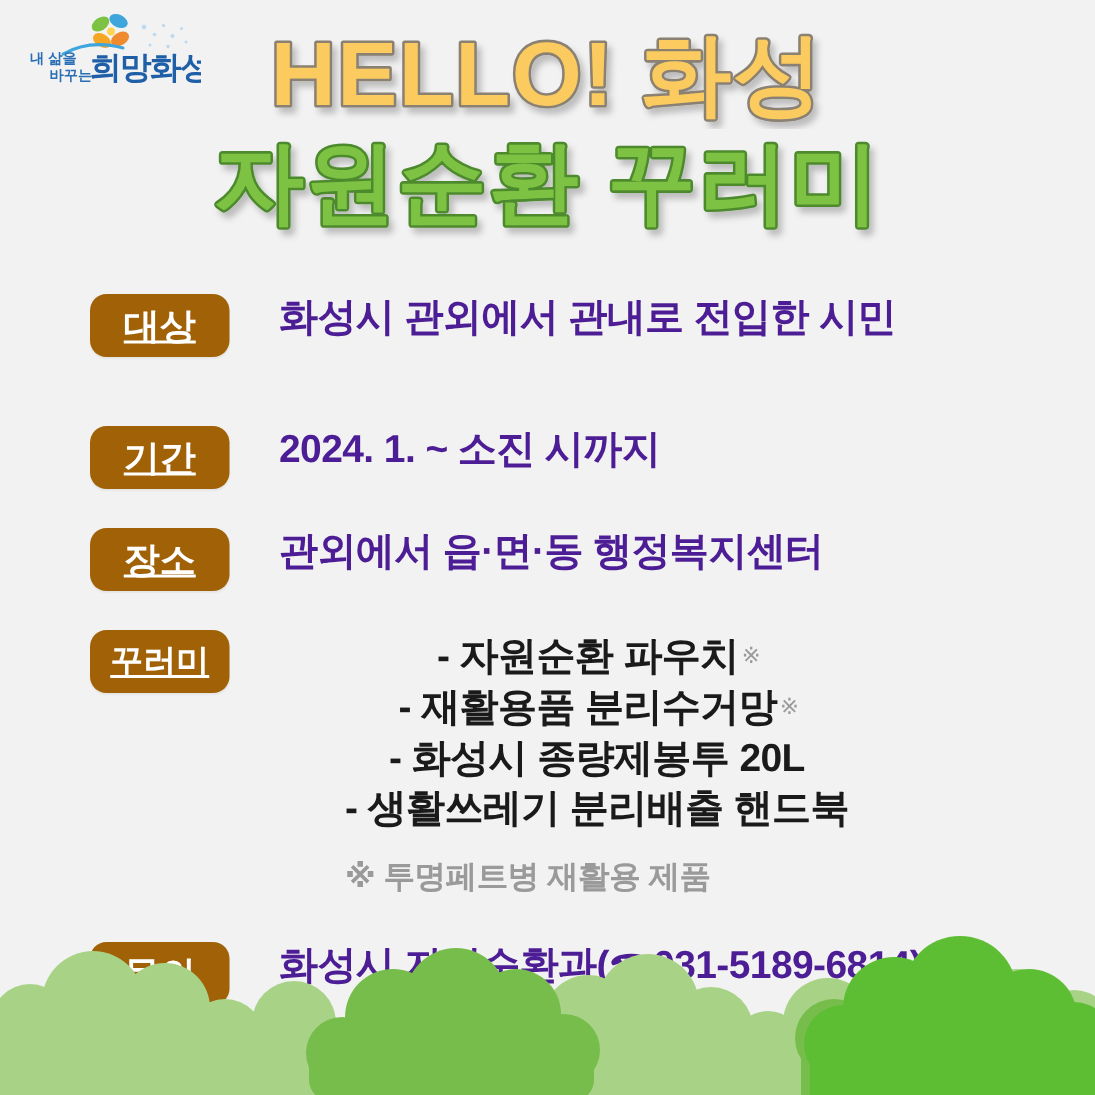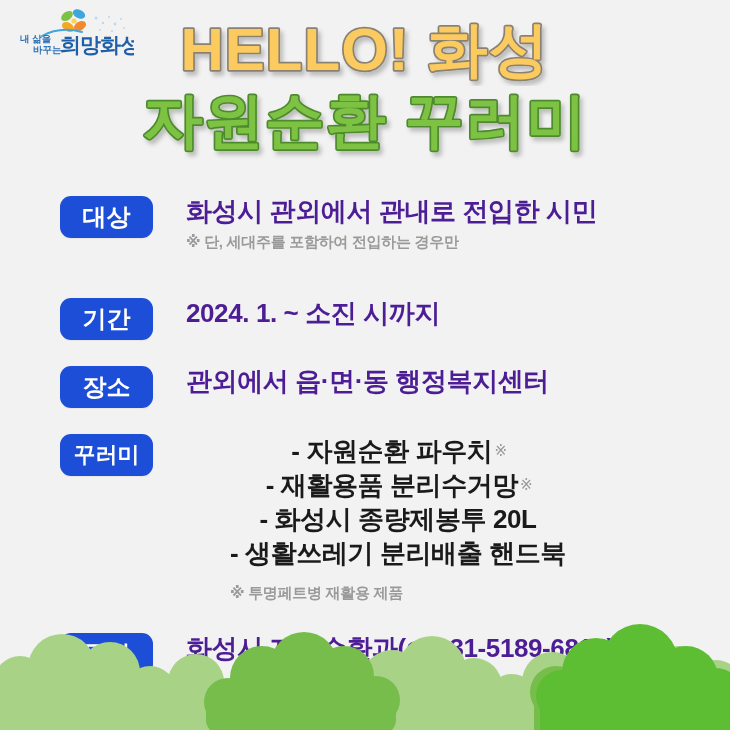--- a/index.html
+++ b/index.html
@@ -54,29 +54,30 @@
     position: relative;
     display: flex;
     align-items: flex-start;
     padding-left: 60px;
   }
   .badge {
     flex: 0 0 auto;
     width: 93px;
     height: 42px;
     border-radius: 11px;
-    background: #1d4ed8;
+    background: #a16207;
     color: #ffffff;
     font-size: 24px;
     font-weight: bold;
     display: flex;
     align-items: center;
     justify-content: center;
     letter-spacing: 0px;
     box-shadow: 0 1px 1px rgba(0,0,0,0.05);
+    text-decoration: underline;
   }
   .badge.narrow { font-size: 24px; }
   .badge.kkureomi { font-size: 22px; }
   .row-body {
     margin-left: 33px;
     padding-top: 1px;
   }
   .row-main {
     font-size: 26px;
     font-weight: bold;
@@ -115,21 +116,21 @@
     white-space: nowrap;
   }
   .mark {
     font-size: 15px;
     color: #9a9a9a;
     vertical-align: 4px;
     margin-left: 2px;
     font-weight: normal;
   }
   .list-footnote {
-    font-size: 15px;
+    font-size: 21px;
     color: #9a9a9a;
     font-weight: bold;
     letter-spacing: -0.3px;
     margin-top: 14px;
     white-space: nowrap;
   }
 
   .phone-glyph {
     font-size: 24px;
     vertical-align: -1px;
@@ -207,21 +208,20 @@
       </svg>
     </div>
   </div>
 
   <div class="rows">
 
     <div class="row" id="row-daesang">
       <div class="badge narrow">대상</div>
       <div class="row-body">
         <div class="row-main">화성시 관외에서 관내로 전입한 시민</div>
-        <div class="row-note">※ 단, 세대주를 포함하여 전입하는 경우만</div>
       </div>
     </div>
 
     <div class="row" id="row-gigan">
       <div class="badge narrow">기간</div>
       <div class="row-body">
         <div class="row-main">2024. 1. ~ 소진 시까지</div>
       </div>
     </div>
 

